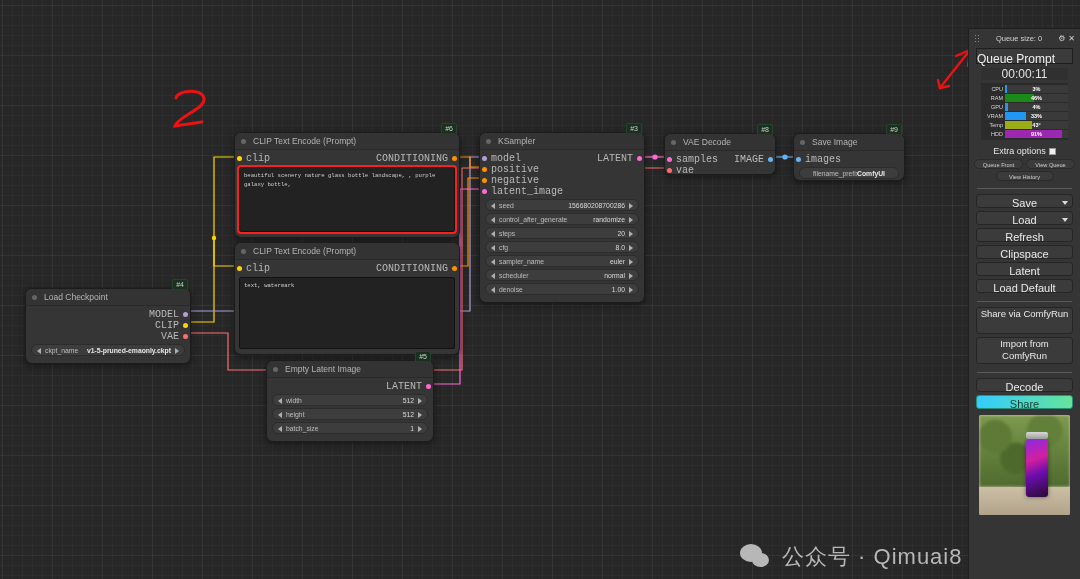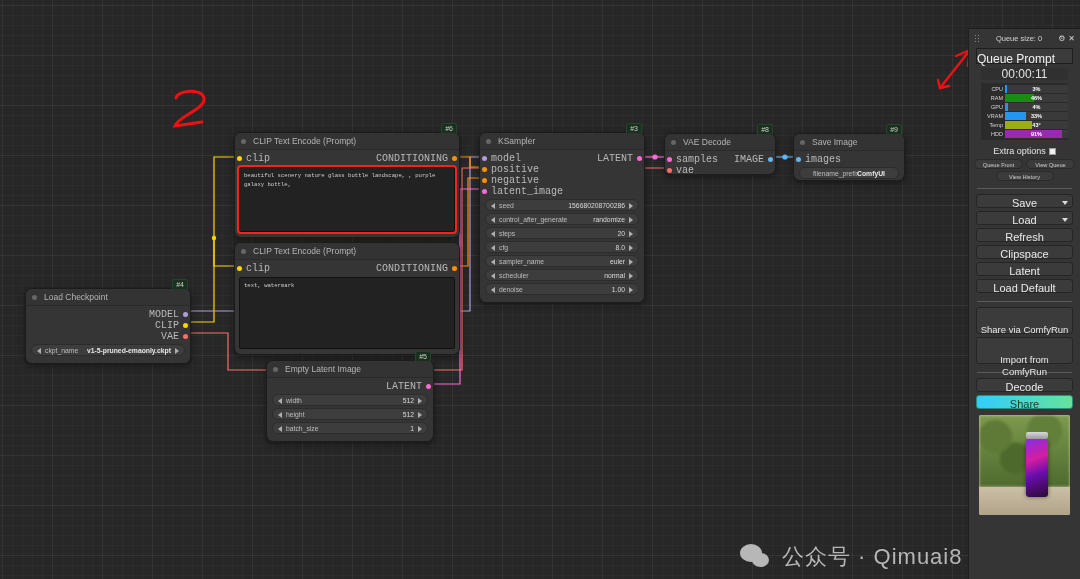--- a/index.html
+++ b/index.html
@@ -170,21 +170,21 @@
     background: #3b3b3b; border: 1px solid #252525; border-radius: 3px;
     margin: 0 2px 3px;
   }
   .big-btn .caret {
     position: absolute; right: 4px; top: 6px;
     width: 0; height: 0;
     border-left: 3px solid transparent; border-right: 3px solid transparent;
     border-top: 4px solid #dcdcdc;
   }
   .big-btn.two {
-    height: 27px; line-height: 12px; padding-top: 16px; font-size: 9.5px;
+    height: 27px; line-height: 12px; padding-top: 0; font-size: 9.5px;
   }
   .big-btn.share {
     background: linear-gradient(90deg, #33ccff 0%, #66e39a 100%);
     color: #1c3a2a; border: 1px solid #2a8f7a;
   }
 
   
   #preview {
     margin: 3px 5px 0; height: 100px; border-radius: 2px;
     background:

